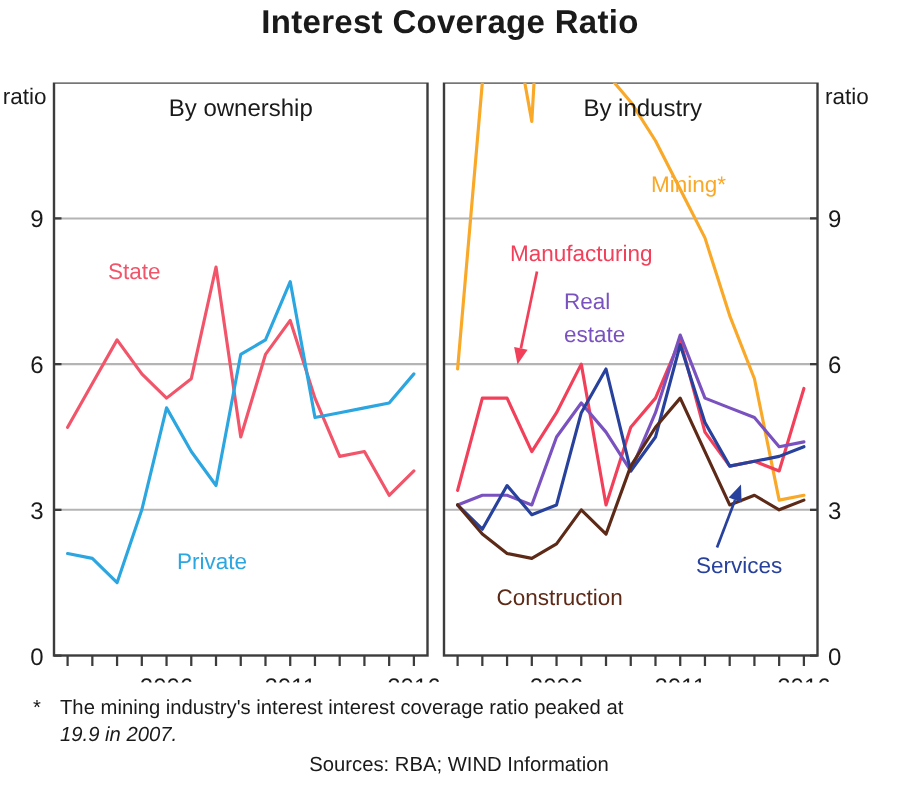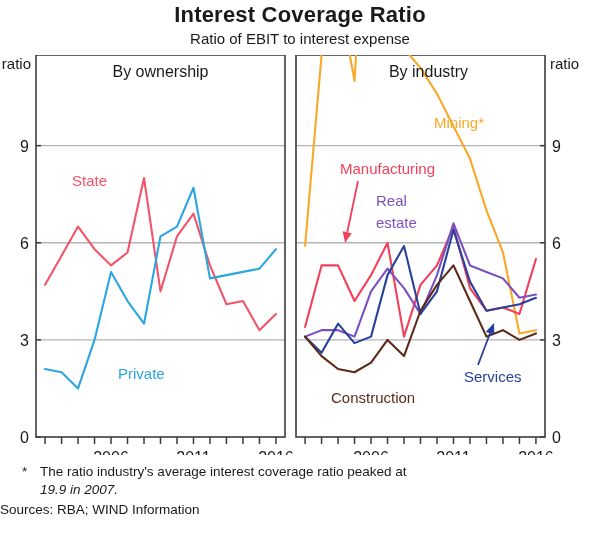--- a/index.html
+++ b/index.html
@@ -28,31 +28,30 @@
   .ticknum{font-size:16px;fill:#1a1a1a;font-family:"Liberation Sans",sans-serif;}
   .paneltitle{font-size:16px;fill:#1a1a1a;font-family:"Liberation Sans",sans-serif;}
   .serieslabel{font-size:15px;font-family:"Liberation Sans",sans-serif;}
 
   .footnotes{
     position:absolute;left:0;top:463px;width:600px;
     font-size:13.5px;line-height:18px;
   }
   .fnrow{position:relative;padding-left:40px;}
   .fnstar{position:absolute;left:22px;top:0;}
-  .sources{margin-top:2px;}
+  .sources{margin-top:2px;padding-left:12px;text-align:center;}
   .fnbody{padding-left:0;}
   .fnindent{padding-left:40px;font-style:italic;}
 </style>
 </head>
 <body>
 
 <div id="root">
 
   <div class="title">Interest Coverage Ratio</div>
-  <div class="subtitle">Ratio of EBIT to interest expense</div>
 
   <div class="plotwrap">
     <svg class="chart" width="600" height="400" viewBox="0 0 600 400">
       <g id="gen">
           <line x1="36" y1="284.8813559322034" x2="285" y2="284.8813559322034" stroke="#b4b4b4" stroke-width="1.4"></line>
           <line x1="296" y1="284.8813559322034" x2="545" y2="284.8813559322034" stroke="#b4b4b4" stroke-width="1.4"></line>
           <line x1="36" y1="187.76271186440678" x2="285" y2="187.76271186440678" stroke="#b4b4b4" stroke-width="1.4"></line>
           <line x1="296" y1="187.76271186440678" x2="545" y2="187.76271186440678" stroke="#b4b4b4" stroke-width="1.4"></line>
           <line x1="36" y1="90.64406779661016" x2="285" y2="90.64406779661016" stroke="#b4b4b4" stroke-width="1.4"></line>
           <line x1="296" y1="90.64406779661016" x2="545" y2="90.64406779661016" stroke="#b4b4b4" stroke-width="1.4"></line>
@@ -141,21 +140,21 @@
           <polygon points="345,188 342.75526531853274,176.29012526925166 351.75946125600757,178.17810183678674" fill="#f2405a"></polygon>
           <line x1="478" y1="310" x2="490.0840513964881" y2="278.2793650842186" stroke="#27419c" stroke-width="1.8"></line>
           <polygon points="494,268 494.38269497716135,279.9169435911418 485.7854078158149,276.6417865772955" fill="#27419c"></polygon>
         </g>
     </svg>
   </div>
 
   <div class="footnotes">
     <div class="fnrow">
       <span class="fnstar">*</span>
-      <span class="fnbody">The ratio industry's average interest coverage ratio peaked at</span>
+      <span class="fnbody">The mining industry's interest interest coverage ratio peaked at</span>
     </div>
     <div class="fnindent">
       <span>19.9 in 2007.</span>
     </div>
     <div class="sources">
       <span>Sources: RBA; WIND Information</span>
     </div>
   </div>
 
 </div>

